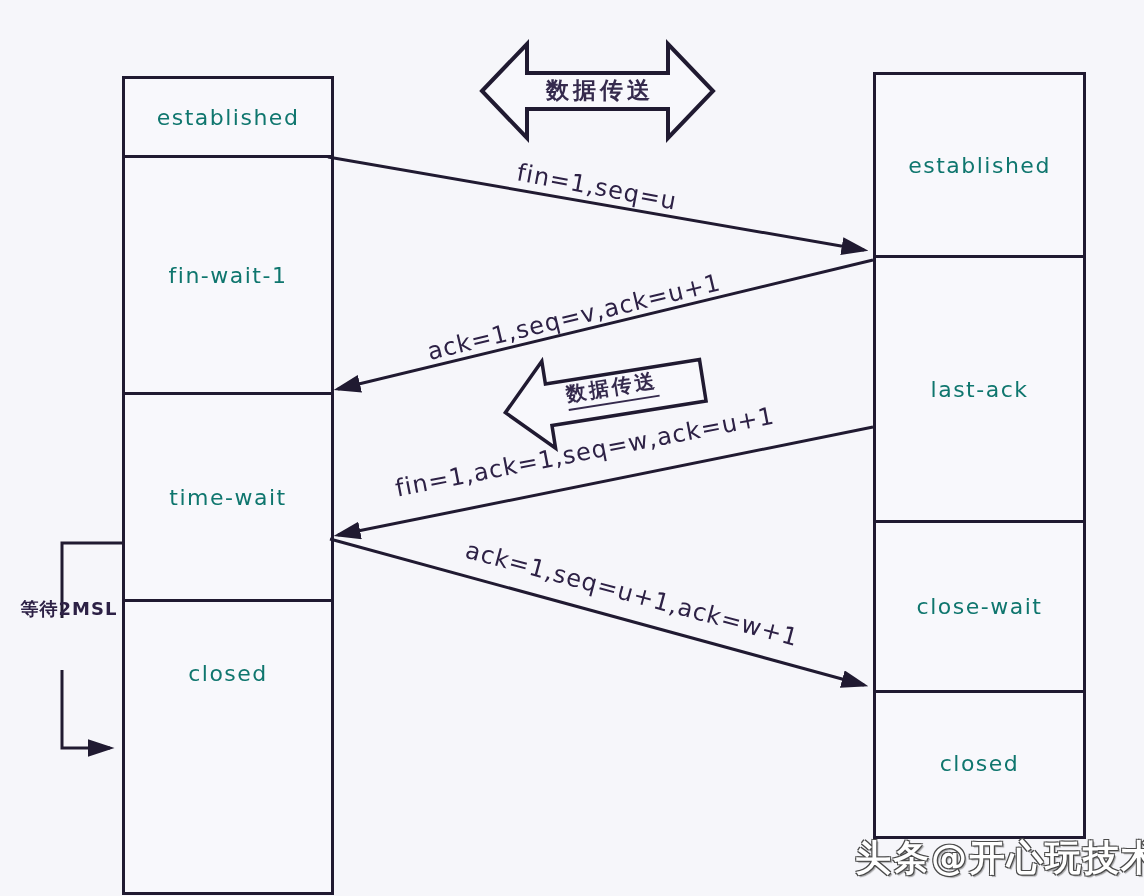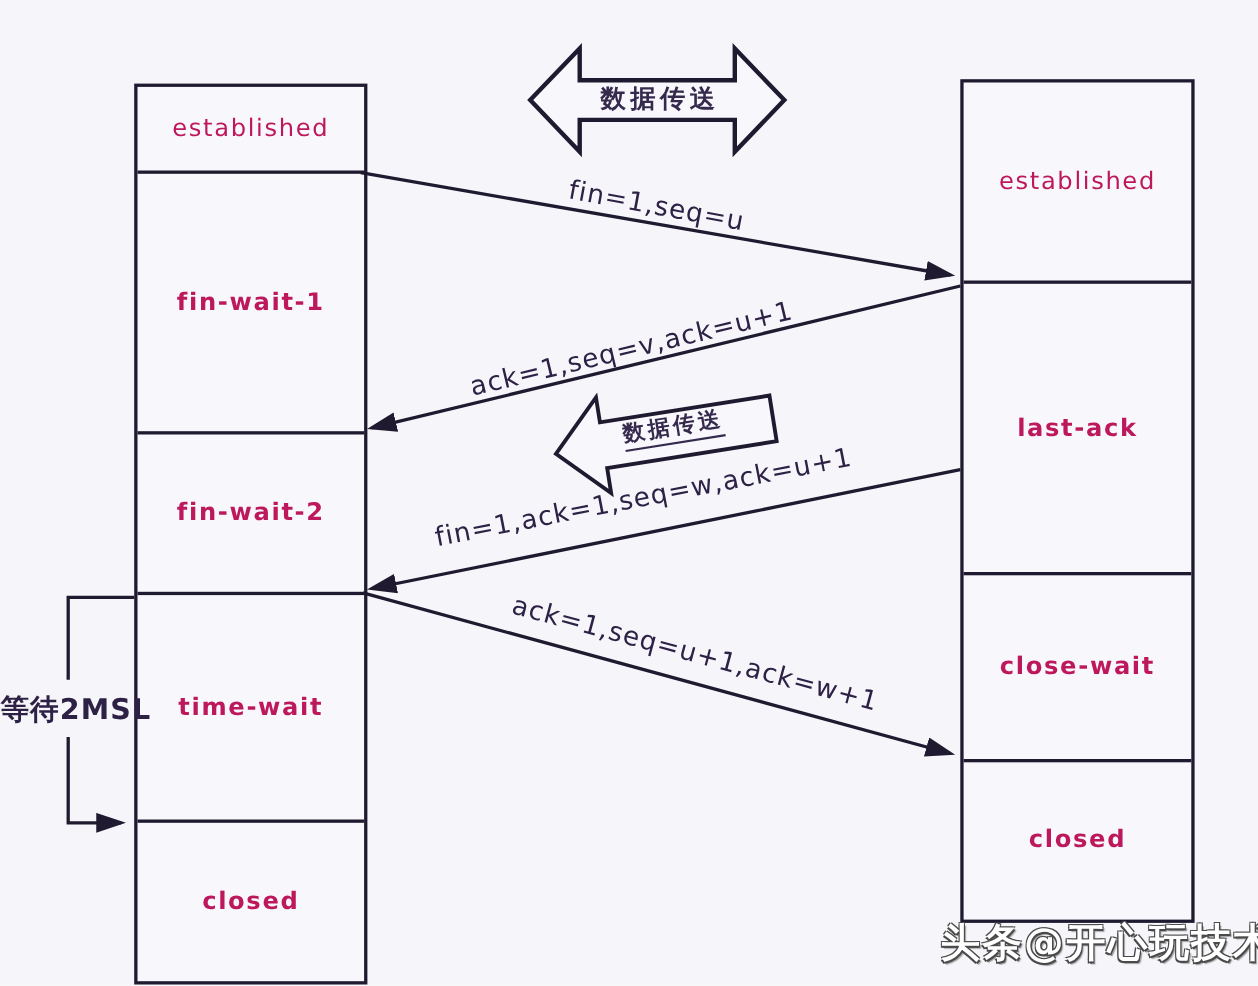--- a/index.html
+++ b/index.html
@@ -9,23 +9,23 @@
     font-family:"DejaVu Sans","Liberation Sans",sans-serif;
     color:#2d2145;
   }
   
   .state-box{
     position:absolute;border:3px solid #201a31;
     display:flex;flex-direction:column;background:#f8f8fc;
   }
   .state-cell{
     display:flex;align-items:center;justify-content:center;
-    font-size:22px;letter-spacing:1.5px;color:#be185d;
+    font-size:22px;letter-spacing:1.5px;color:#0f766e;
   }
-  .state-cell + .state-cell{border-top:3px solid #201a31;font-weight:bold;}
+  .state-cell + .state-cell{border-top:3px solid #201a31;}
   .box-left{left:122px;top:76px;width:206px;height:813px;}
   .box-right{left:873px;top:72px;width:207px;height:761px;}
   .lh1{height:76px;} .lh2{height:234px;} .lh3{height:143px;} .lh4{height:204px;text-align:right;} .lh5{height:142px;}
   .rh1{height:180px;} .rh2{height:167px;} .rh3{height:262px;} .rh4{height:140px;}
   
   .overlay{position:absolute;left:0;top:0;}
   
   .lbl{
     position:absolute;white-space:nowrap;
     transform:translate(-50%,-50%);
@@ -34,36 +34,35 @@
   .msg1{left:597px;top:187px;transform:translate(-50%,-50%) rotate(10.5deg);}
   .msg2{left:574px;top:317px;transform:translate(-50%,-50%) rotate(-13.5deg);}
   .msg3{left:585px;top:452px;transform:translate(-50%,-50%) rotate(-11deg);}
   .msg4{left:632px;top:594px;transform:translate(-50%,-50%) rotate(15deg);}
   .dt-top{left:600px;top:90px;font-size:23px;font-weight:bold;letter-spacing:4px;color:#352a4d;}
   .dt-mid{
     left:612px;top:389px;font-size:20px;font-weight:bold;letter-spacing:3px;color:#352a4d;
     transform:translate(-50%,-50%) rotate(-9deg);
     border-bottom:2px solid #352a4d;padding-bottom:1px;
   }
-  .wait2msl{left:69px;top:645px;font-size:26px;font-weight:bold;letter-spacing:1px;}
+  .wait2msl{left:69px;top:609px;font-size:18px;font-weight:bold;letter-spacing:1px;}
   .watermark{
     left:1007px;top:858px;font-size:36px;font-weight:bold;letter-spacing:2px;
     color:#ffffff;
     text-shadow:-1px -1px 0 #4a4a4a,1px -1px 0 #4a4a4a,-1px 1px 0 #4a4a4a,1px 1px 0 #4a4a4a,2px 2px 1px rgba(60,60,60,.45);
   }
 </style>
 </head>
 <body>
 
 <div class="canvas">
 
   <div class="state-box box-left">
     <div class="state-cell lh1">established</div>
     <div class="state-cell lh2">fin-wait-1</div>
-    <div class="state-cell lh3">fin-wait-2</div>
     <div class="state-cell lh4">time-wait</div>
     <div class="state-cell lh5">closed</div>
   </div>
 
   <div class="state-box box-right">
     <div class="state-cell rh1">established</div>
     <div class="state-cell rh3">last-ack</div>
     <div class="state-cell rh2">close-wait</div>
     <div class="state-cell rh4">closed</div>
   </div>

